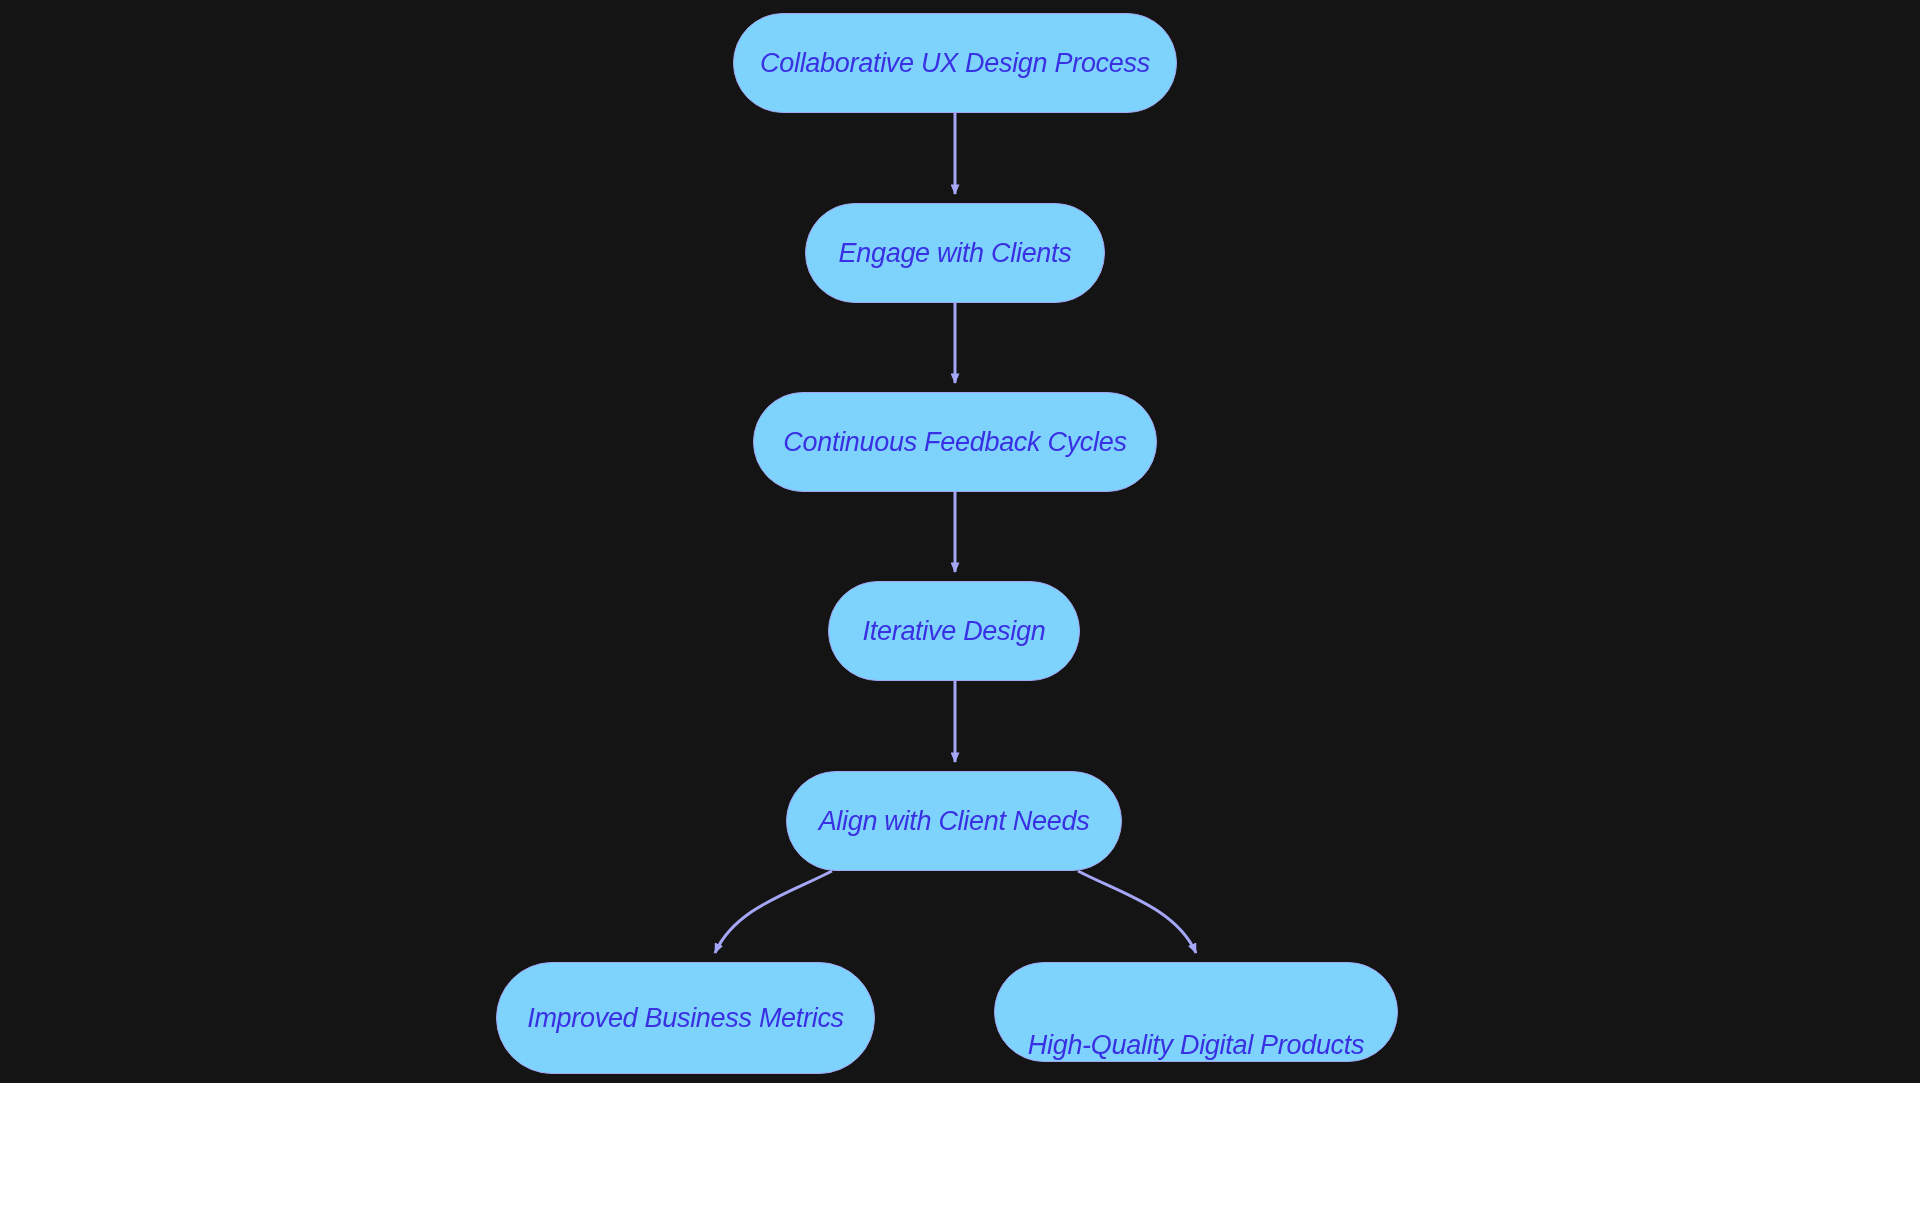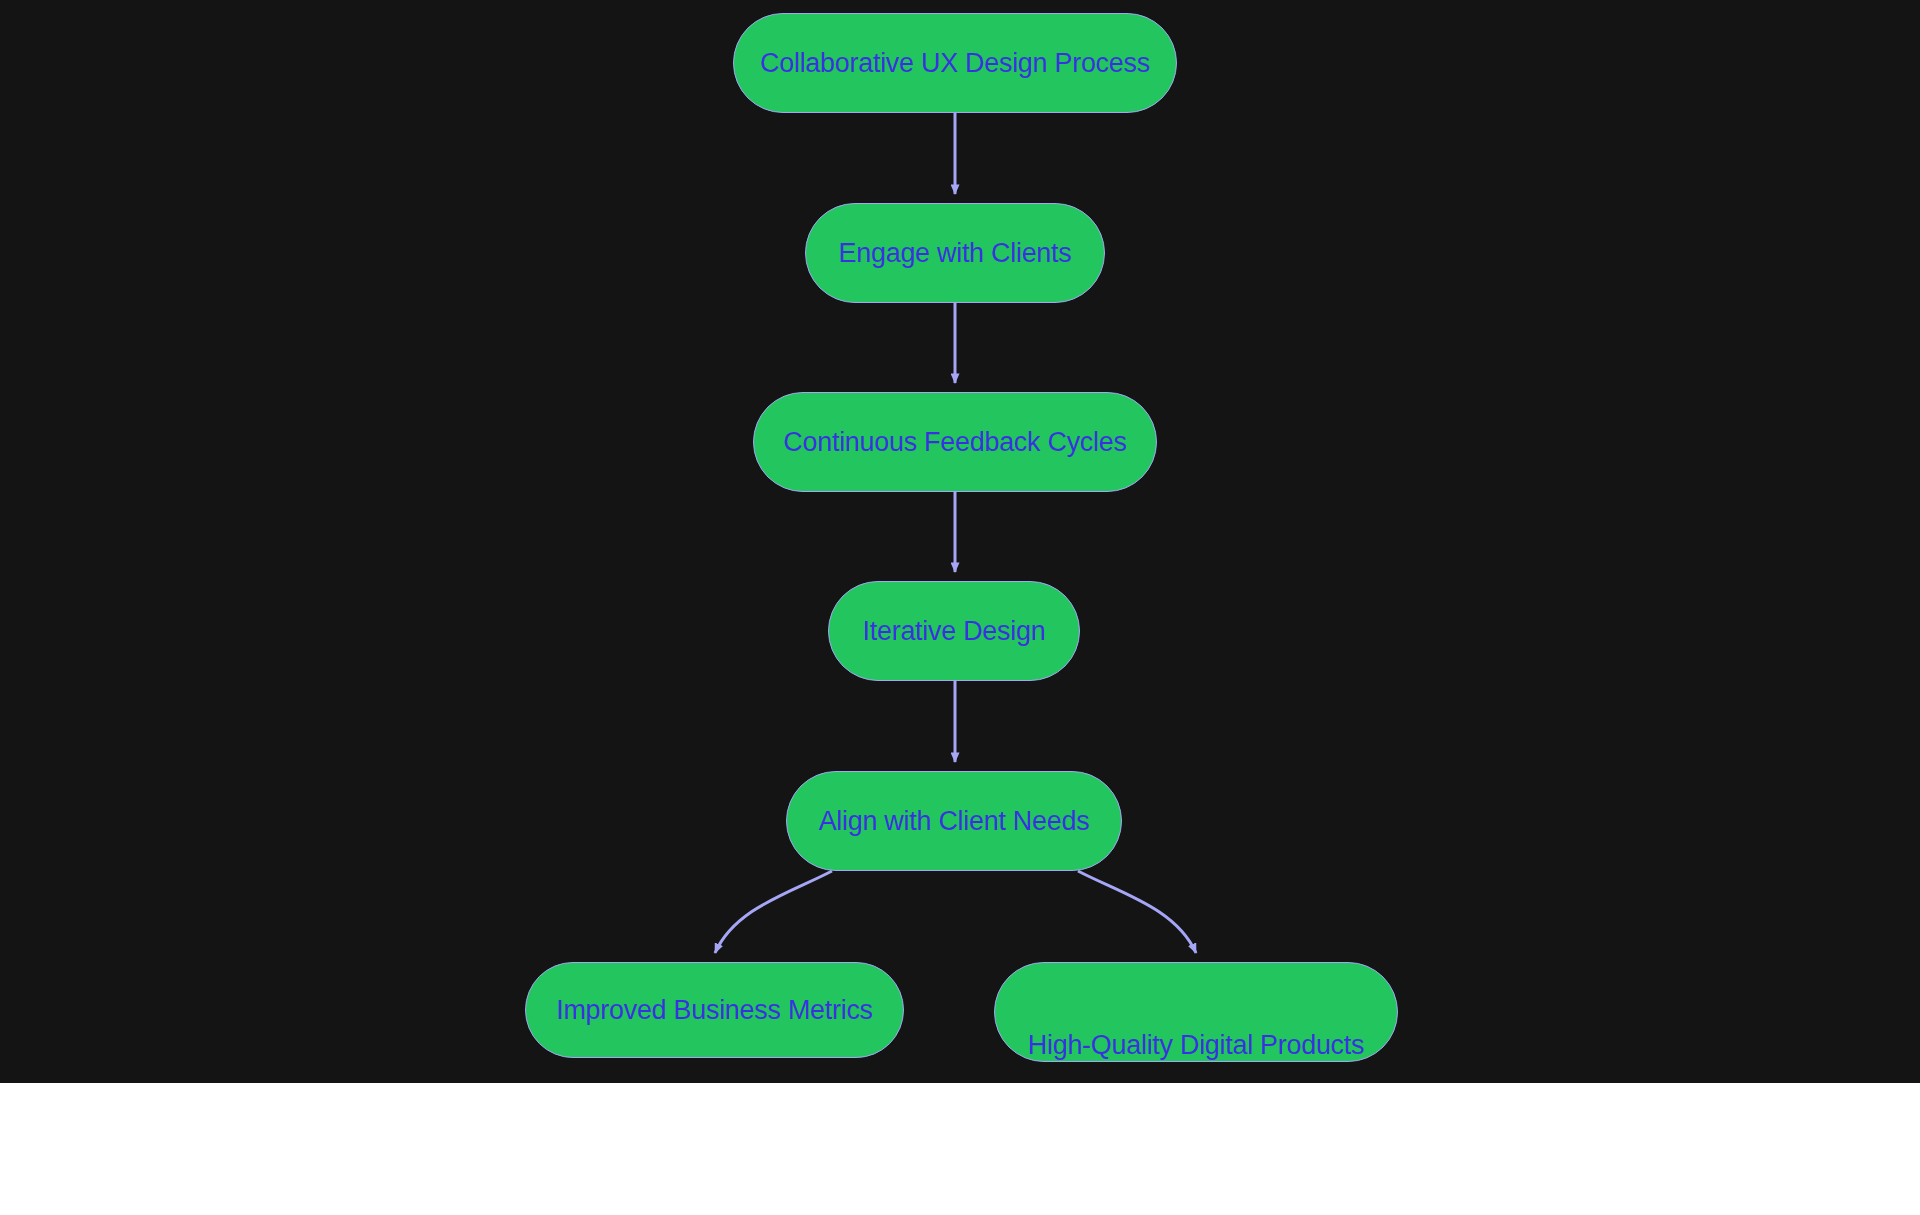--- a/index.html
+++ b/index.html
@@ -42,30 +42,31 @@
     pointer-events: none;
   }
 
   
   .node {
     position: absolute;
     box-sizing: border-box;
     display: flex;
     align-items: center;
     justify-content: center;
-    background: #22c55e;
+    background: #7dd3fc;
     border: 1.6px solid #a5a6f6;
     border-radius: 999px;
     color: #3a30e3;
     font-family: "Liberation Sans", sans-serif;
     font-size: 27px;
     font-weight: 400;
     letter-spacing: -0.3px;
     white-space: nowrap;
     z-index: 2;
+    font-style: italic;
   }
 
   
   #footer {
     position: absolute;
     left: 0;
     top: 1083px;
     width: 1920px;
     height: 132px;
     background: #ffffff;
@@ -111,21 +112,21 @@
     </div>
 
     <div class="node" style="left:786px; top:771px; width:336px; height:100px;">
       <span>Align with Client Needs</span>
     </div>
 
     <div class="node" style="left:828px; top:581px; width:252px; height:100px;">
       <span>Iterative Design</span>
     </div>
 
-    <div class="node" style="left:525px; top:962px; width:379px; height:96px;">
+    <div class="node" style="left:496px; top:962px; width:379px; height:112px;">
       <span>Improved Business Metrics</span>
     </div>
 
     <div class="node" style="left:994px; top:962px; width:404px; height:100px;align-items:flex-end;">
       <span>High-Quality Digital Products</span>
     </div>
 
   </div>
 
   <div id="footer">

